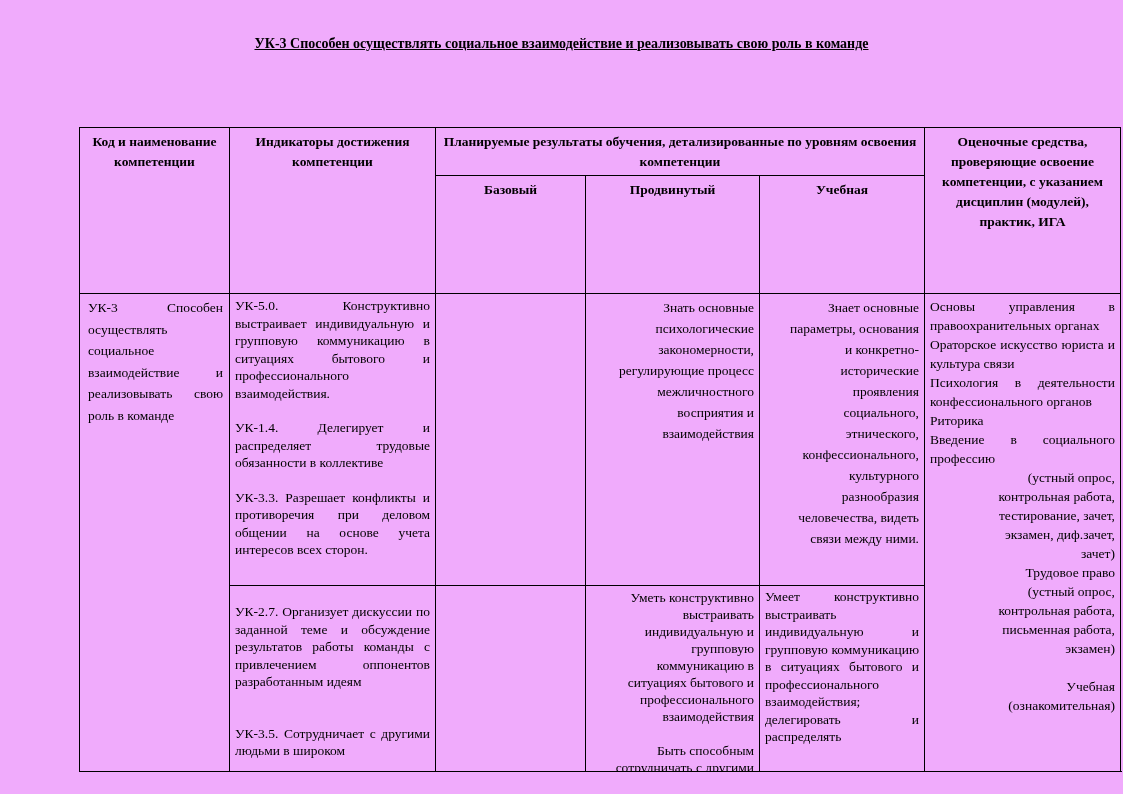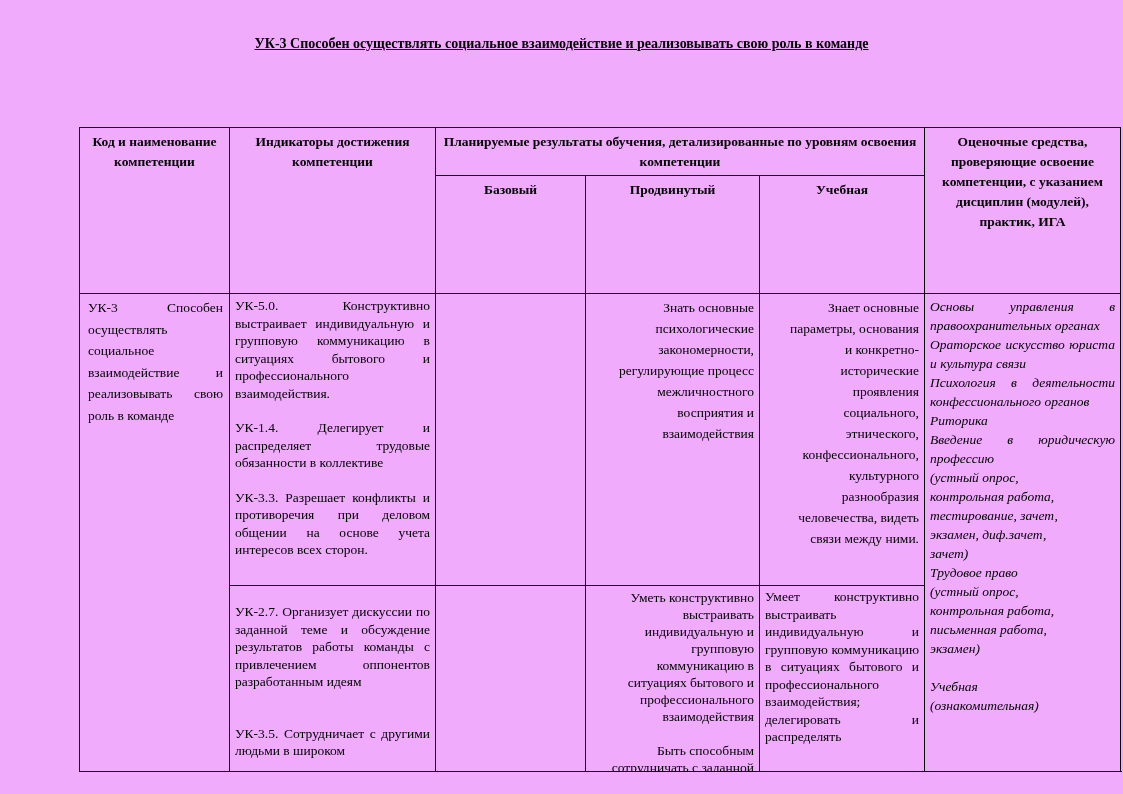--- a/index.html
+++ b/index.html
@@ -26,22 +26,22 @@
   .cell-indicators p{margin:0 0 17px 0;}
   .cell-indicators p.first-r2{margin-top:14px;}
   .cell-indicators p.gap-top{margin-top:34px;}
   .prewrap{white-space:pre-line;text-align:right;}
   .cell-adv-1{line-height:21px;}
   .cell-high-1{line-height:21px;}
   .cell-adv-2{line-height:17px;}
   .cell-adv-2 p{margin:0 0 17px 0;}
   .cell-high-2{text-align:justify;line-height:17.5px;padding-top:2px;}
   .cell-assessment{line-height:19px;}
-  .cell-assessment p{margin:0;text-align:justify;font-style:italic;}
-  .cell-assessment p.left{text-align:left;white-space:pre-line;}
+  .cell-assessment p{margin:0;text-align:justify;}
+  .cell-assessment p.left{text-align:right;white-space:pre-line;}
   .cell-assessment p.blank-above{margin-top:19px;}
 </style>
 </head>
 <body>
 
 <div class="page">
 
   <div class="doc-title">УК-3 Способен осуществлять социальное взаимодействие и реализовывать свою роль в команде</div>
 
   <div class="table-wrap">
@@ -94,21 +94,21 @@
 конфессионального,
 культурного
 разнообразия
 человечества, видеть
 связи между ними.</td>
         <td class="cell-assessment" rowspan="2">
           <p>Основы управления в правоохранительных органах</p>
           <p>Ораторское искусство юриста и культура связи</p>
           <p>Психология в деятельности конфессионального органов</p>
           <p>Риторика</p>
-          <p>Введение в юридическую профессию</p>
+          <p>Введение в социального профессию</p>
           <p class="left"> (устный опрос,
 контрольная работа,
 тестирование, зачет,
 экзамен, диф.зачет,
 зачет)</p>
           <p class="left">Трудовое право
 (устный опрос,
 контрольная работа,
 письменная работа,
 экзамен)</p>
@@ -126,21 +126,21 @@
         <td class="cell-adv-2">
           <p class="prewrap">Уметь конструктивно
 выстраивать
 индивидуальную и
 групповую
 коммуникацию в
 ситуациях бытового и
 профессионального
 взаимодействия</p>
           <p class="prewrap">Быть способным
-сотрудничать с заданной</p>
+сотрудничать с другими</p>
         </td>
         <td class="cell-high-2">Умеет конструктивно выстраивать индивидуальную и групповую коммуникацию в ситуациях бытового и профессионального взаимодействия; делегировать и распределять</td>
       </tr>
     </tbody>
       </table>
   </div>
 
 </div>
 
 </body></html>

